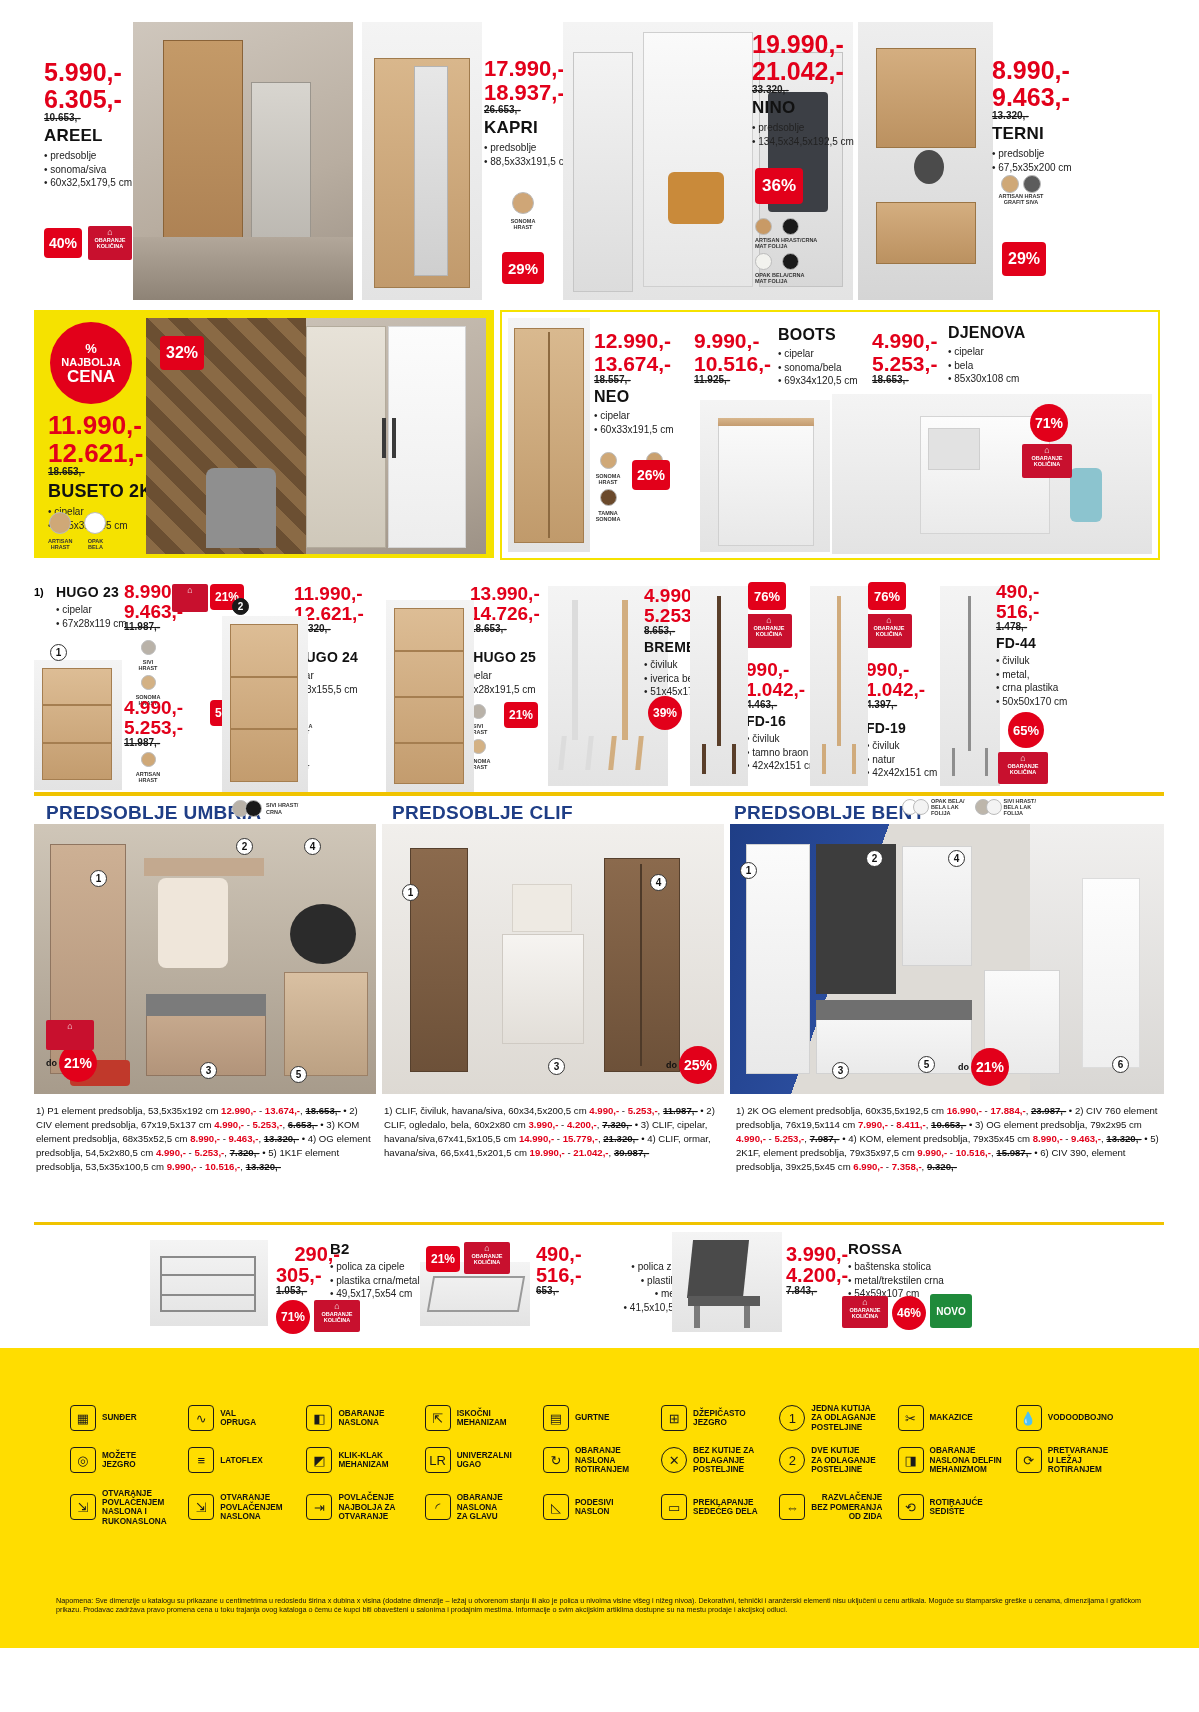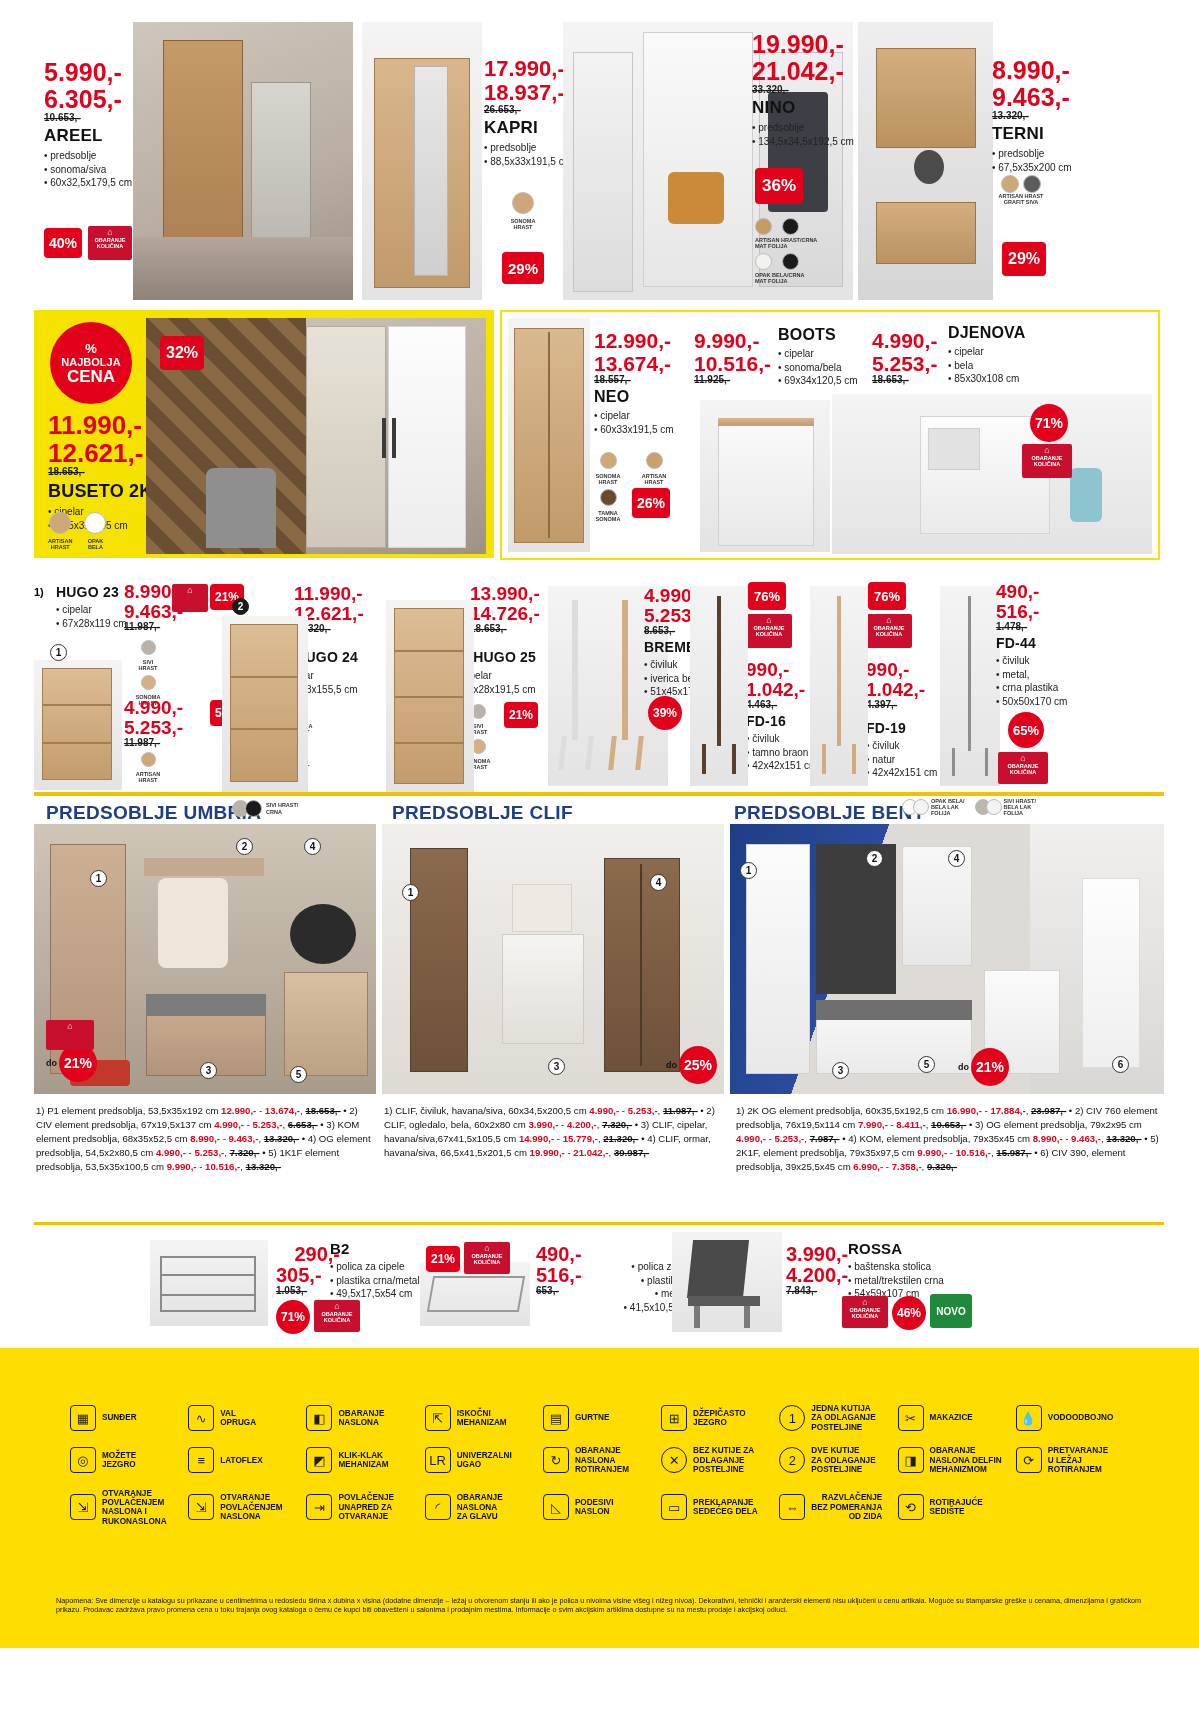--- a/index.html
+++ b/index.html
@@ -257,21 +257,21 @@
         <div class="sw-label" style="white-space:pre-line;">ARTISAN
 HRAST</div>
       </div>
     </div>
     <div style="text-align:center;width:36px;margin-top:4px;">
       <span class="swatch" style="width:17px;height:17px;background:#6b4a2c;"></span>
       <div class="sw-label" style="white-space:pre-line;">TAMNA
 SONOMA</div>
     </div>
   </div>
-  <div class="disc" style="position:absolute;left:632px;top:488px;width:38px;height:30px;font-size:14px;">26%</div>
+  <div class="disc" style="position:absolute;left:632px;top:460px;width:38px;height:30px;font-size:14px;">26%</div>
 
   <div style="position:absolute;left:694px;top:330px;width:90px;">
     <div class="price-new" style="font-size:21px;">9.990,-</div>
     <div class="price-new" style="font-size:21px;margin-top:2px;">10.516,-</div>
     <div class="price-old">11.925,-</div>
   </div>
   <div style="position:absolute;left:778px;top:326px;width:110px;">
     <div class="prod-name" style="font-size:16px;">BOOTS</div>
     <div class="bullets" style="margin-top:3px;">
       <div>cipelar</div>
@@ -830,21 +830,21 @@
       </div>
     <div class="icon-cell">
         <span class="icon-box">⇲</span>
         <span class="icon-txt" style="white-space:pre-line;">OTVARANJE
 POVLAČENJEM
 NASLONA</span>
       </div>
     <div class="icon-cell">
         <span class="icon-box">⇥</span>
         <span class="icon-txt" style="white-space:pre-line;">POVLAČENJE
-UNAPRED ZA
+NAJBOLJA ZA
 OTVARANJE</span>
       </div>
     <div class="icon-cell">
         <span class="icon-box">◜</span>
         <span class="icon-txt" style="white-space:pre-line;">OBARANJE
 NASLONA
 ZA GLAVU</span>
       </div>
     <div class="icon-cell">
         <span class="icon-box">◺</span>

